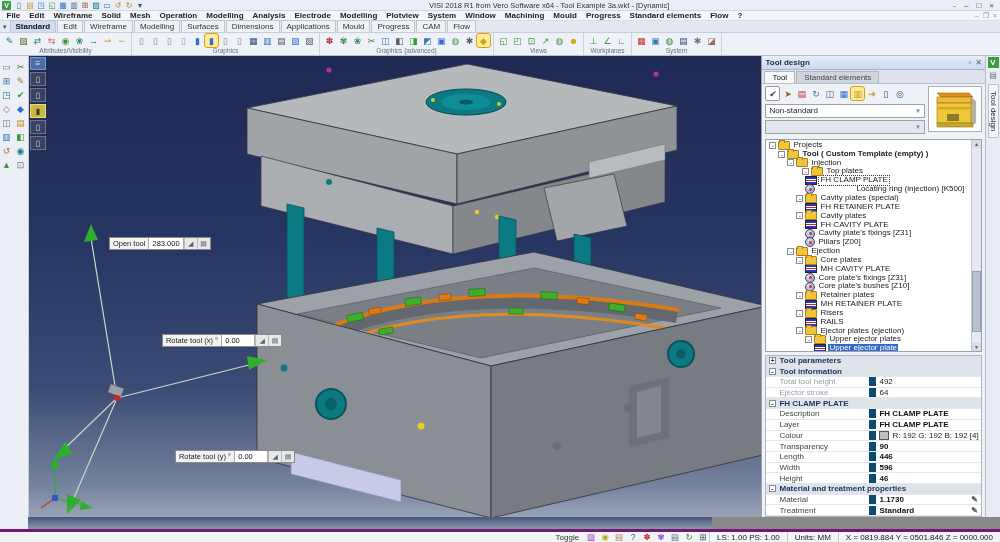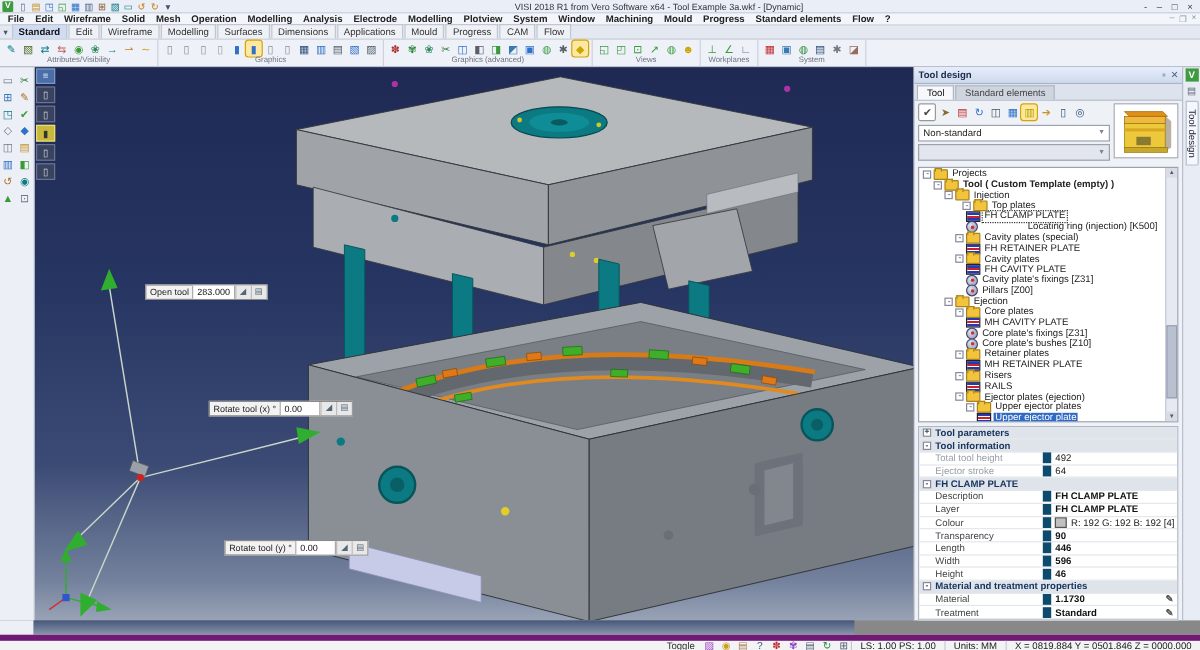--- a/index.html
+++ b/index.html
@@ -52,21 +52,21 @@
     background:linear-gradient(180deg,#1e2a54 0%,#273562 40%,#3c4b75 72%,#74829d 93%,#99a3b6 100%);}
   #canvas svg{position:absolute;left:0;top:0;}
   #canvas-strip{position:absolute;left:1px;top:1px;display:flex;flex-direction:column;gap:2px;z-index:6;}
   #strip-menu{width:14px;height:11px;background:#4a6ea8;color:#dfe8f6;display:flex;align-items:center;
     justify-content:center;font-size:8px;border:1px solid #7d97c2;}
   .strip-btn{width:14px;height:12px;background:#39425f;border:1px solid #6a7390;color:#cfd4dd;
     display:flex;align-items:center;justify-content:center;font-size:8px;}
   .strip-btn.hl{background:#c9b83e;color:#333;border-color:#e8dd7a;}
 
   .chip{position:absolute;display:flex;align-items:flex-end;background:#f2f2f2;border:1px solid #8a8a8a;
-    z-index:5;height:11px;font-size:7.5px;line-height:11px;margin-left:12px;}
+    z-index:5;height:11px;font-size:7.5px;line-height:11px;}
   .chip-label{padding:0 3px;color:#222;white-space:nowrap;}
   .chip-value{background:#fff;border-left:1px solid #aaa;border-right:1px solid #aaa;
     padding:0 3px;min-width:26px;color:#111;}
   .chip-btn{width:12px;display:flex;align-items:center;justify-content:center;color:#567;
     background:#e8e8e8;border-left:1px solid #bbb;font-size:7px;}
 
   
   #panel{width:223px;background:#eef1f6;border-left:1px solid #98a0ac;display:flex;flex-direction:column;}
   #panel-header{height:13px;background:linear-gradient(180deg,#e7eefb,#cdd9ee);border-bottom:1px solid #aab4c4;
     display:flex;align-items:center;padding:0 3px;font-size:8px;font-weight:bold;color:#1b2b4a;}
@@ -132,21 +132,21 @@
   #s1-fill{width:684px;background:linear-gradient(180deg,#47577b,#8a96ac);}
   #s1-right{flex:1;background:#f0f2f6;border-top:1px solid #c4cad4;display:flex;align-items:center;font-size:8px;}
   .s1cell{padding:0 5px;border-left:1px solid #c9ced8;white-space:nowrap;color:#222;height:100%;display:flex;align-items:center;}
   .s1cell.bold{font-weight:bold;}
   .searchicon{width:7px;height:7px;border:1.3px solid #556;border-radius:50%;position:relative;margin:0 3px 0 6px;}
   .searchicon::after{content:"";position:absolute;left:5px;top:5px;width:4px;height:1.4px;background:#556;transform:rotate(40deg);}
   .sblock{width:18px;height:8px;background:#5878a8;border:1px solid #3a5a88;margin-left:3px;}
   .globe{width:9px;height:9px;border-radius:50%;margin-left:4px;
     background:radial-gradient(circle at 35% 35%,#7ec8f0 0 30%,#2a72b8 55%,#1a9a4a 56% 75%,#14507e 100%);}
 
-  #status2{top:529px;height:13px;background:#f2f3f5;border-top:5px solid #701a75;display:flex;align-items:center;}
+  #status2{top:529px;height:13px;background:#f2f3f5;border-top:3px solid #701a75;display:flex;align-items:center;}
   #s2-spacer{width:570px;}
   #toggle-label{padding:0 6px;color:#333;}
   #s2-icons{display:flex;gap:2px;align-items:center;}
   .s2icon{width:12px;height:11px;display:inline-flex;align-items:center;justify-content:center;font-size:8.5px;}
   .s2cluster{margin-left:auto;display:flex;height:100%;align-items:center;}
   .s2cell{border-left:1px solid #c6cad2;padding:0 7px;white-space:nowrap;color:#222;height:100%;display:flex;align-items:center;}
 </style>
 </head>
 <body>
 

